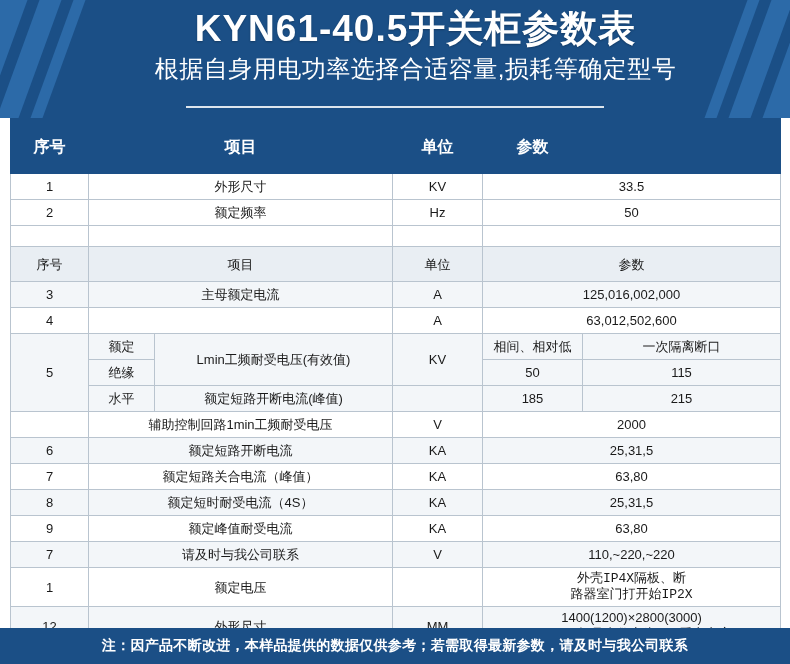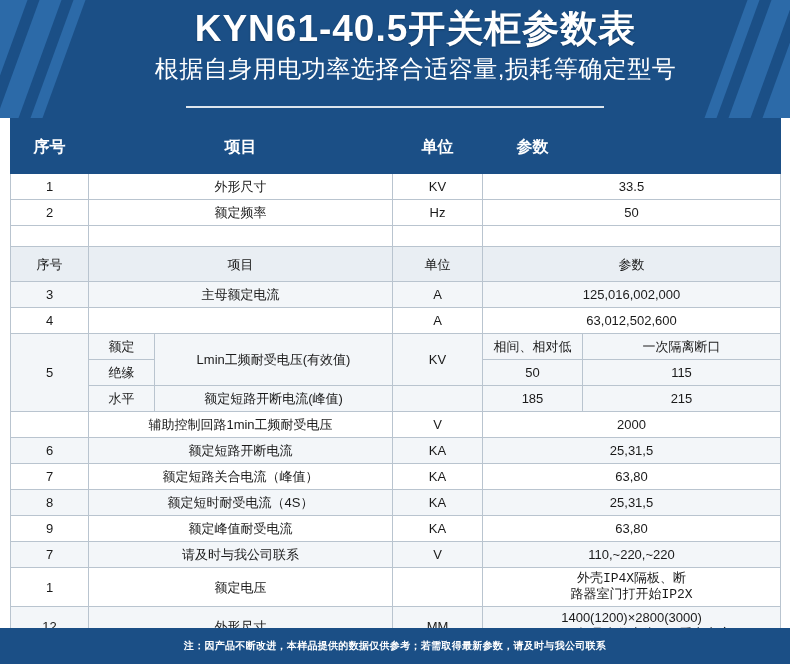--- a/index.html
+++ b/index.html
@@ -101,21 +101,21 @@
   .tall{height:36px;}
   .two-line{line-height:16px;}
 
   
   .footer{
     position:absolute;
     left:0;right:0;bottom:0;
     height:36px;
     background:#1b4f86;
     color:#ffffff;
-    font-size:10px;
+    font-size:14px;
     font-weight:bold;
     display:flex;
     align-items:center;
     justify-content:center;
     letter-spacing:.3px;
   }
 </style>
 </head>
 <body>
 

